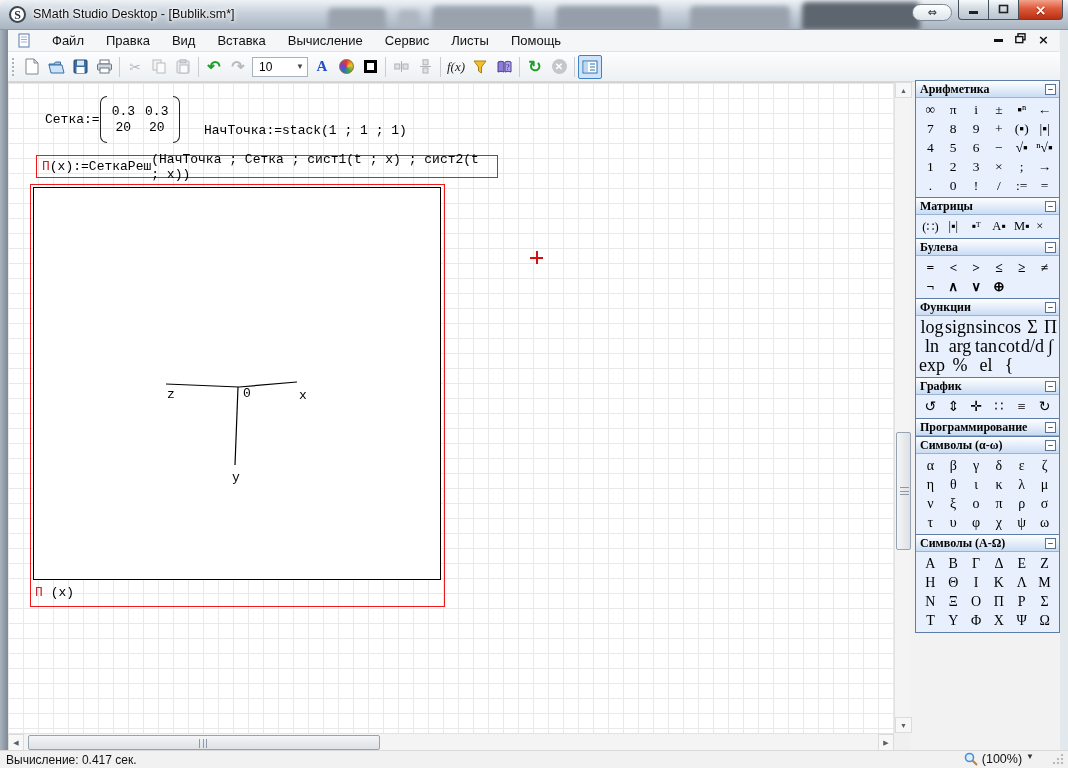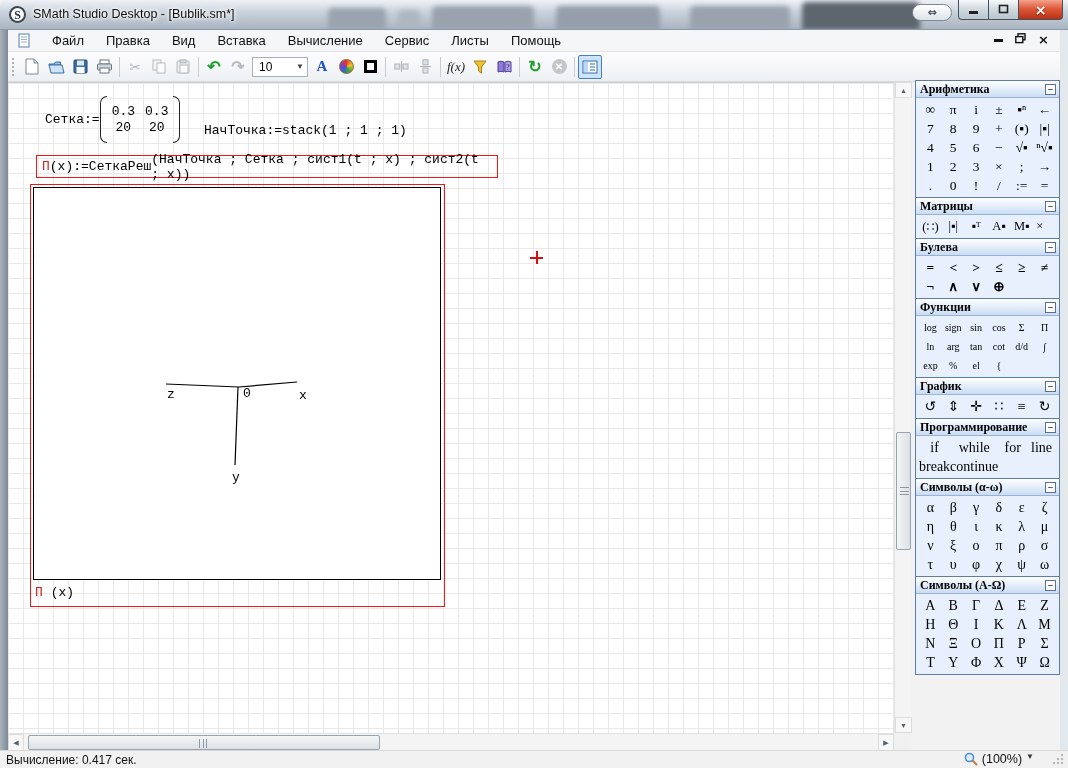--- a/index.html
+++ b/index.html
@@ -114,21 +114,21 @@
   .panel{border:1px solid #5b7da8;background:#e7f0fc;margin-top:-1px;}
   .panel:first-child{margin-top:0;}
   .phead{position:relative;height:17px;background:linear-gradient(#ffffff,#c9dcf4);
     border-bottom:1px solid #9ab2d4;font:bold 12px/16px "Liberation Serif",serif;
     padding:0 4px;color:#000;white-space:nowrap;overflow:hidden;}
   .collapse{position:absolute;right:3px;top:3px;width:11px;height:11px;border:1px solid #5a7190;
     background:#fff;font:9px/9px "DejaVu Sans Mono",monospace;text-align:center;cursor:pointer;color:#223;}
   .pgrid{display:grid;grid-template-columns:repeat(var(--c,6),1fr);padding:2px 3px;
     font-family:"Liberation Serif",serif;font-size:14px;color:#000;}
   .cell{height:19px;display:flex;align-items:center;justify-content:center;cursor:pointer;border-radius:2px;}
-  .p-func .cell{font-size:10px;}
+  .p-func .cell{font-size:18px;}
   .p-bool .cell{font-weight:bold;font-size:13.5px;}
   .p-graph .cell{font-size:14px;}
   .p-arith .cell{font-size:13.5px;}
   .p-matr .cell{font-size:12.5px;}
 
   
   .statusbar{position:absolute;left:0;top:750px;width:1068px;height:18px;background:#f1f1f1;
     border-top:1px solid #d9d9d9;display:flex;align-items:center;font-size:12px;color:#111;}
   .statusleft{padding-left:6px;}
   .zoomctl{position:absolute;right:34px;top:1px;display:flex;align-items:flex-start;gap:4px;
@@ -489,28 +489,20 @@
           <span class="cell">✛</span>
           <span class="cell">∷</span>
           <span class="cell">≡</span>
           <span class="cell">↻</span>
         </div>
     </div>
 
     <div class="panel p-prog">
       <div class="phead"><span>Программирование</span>
         <span class="collapse">−</span></div>
-      <div class="pgrid" style="--c:4">
-          <span class="cell">if</span>
-          <span class="cell">while</span>
-          <span class="cell">for</span>
-          <span class="cell">line</span>
-          <span class="cell">break</span>
-          <span class="cell">continue</span>
-        </div>
     </div>
 
     <div class="panel p-greekl">
       <div class="phead"><span>Символы (α-ω)</span>
         <span class="collapse">−</span></div>
       <div class="pgrid" style="--c:6">
           <span class="cell">α</span>
           <span class="cell">β</span>
           <span class="cell">γ</span>
           <span class="cell">δ</span>

